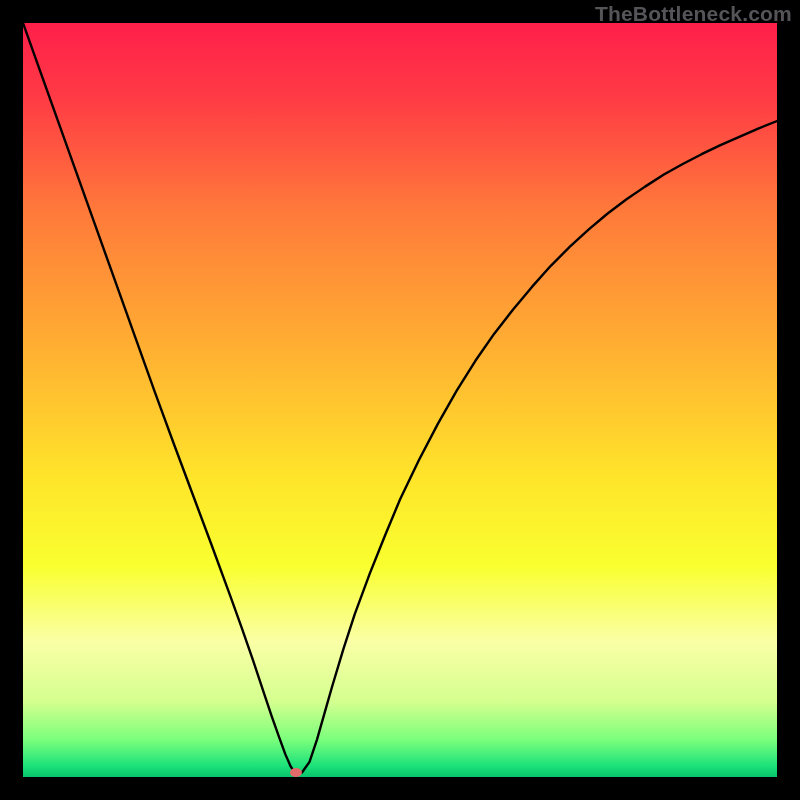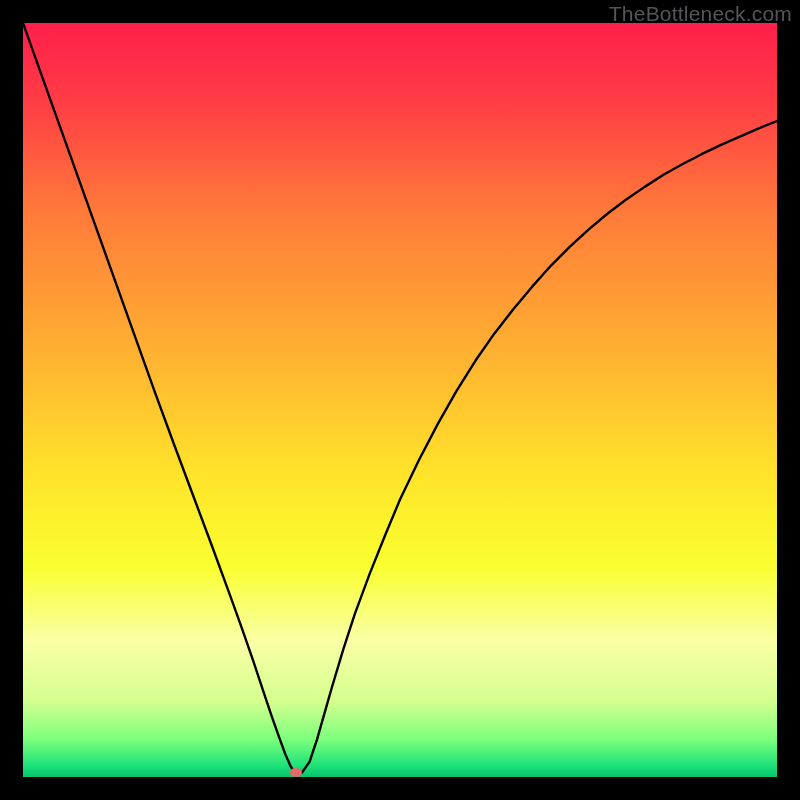--- a/index.html
+++ b/index.html
@@ -25,21 +25,21 @@
     top: 0;
     width: 754px;
     height: 754px;
   }
   .watermark {
     position: absolute;
     top: 2px;
     right: 8px;
     color: #555559;
     font-size: 21px;
-    font-weight: 400;
+    font-weight: 700;
     letter-spacing: 0.2px;
     text-align: right;
   }
   svg {
     display: block;
   }
 </style>
 </head>
 <body>
 

